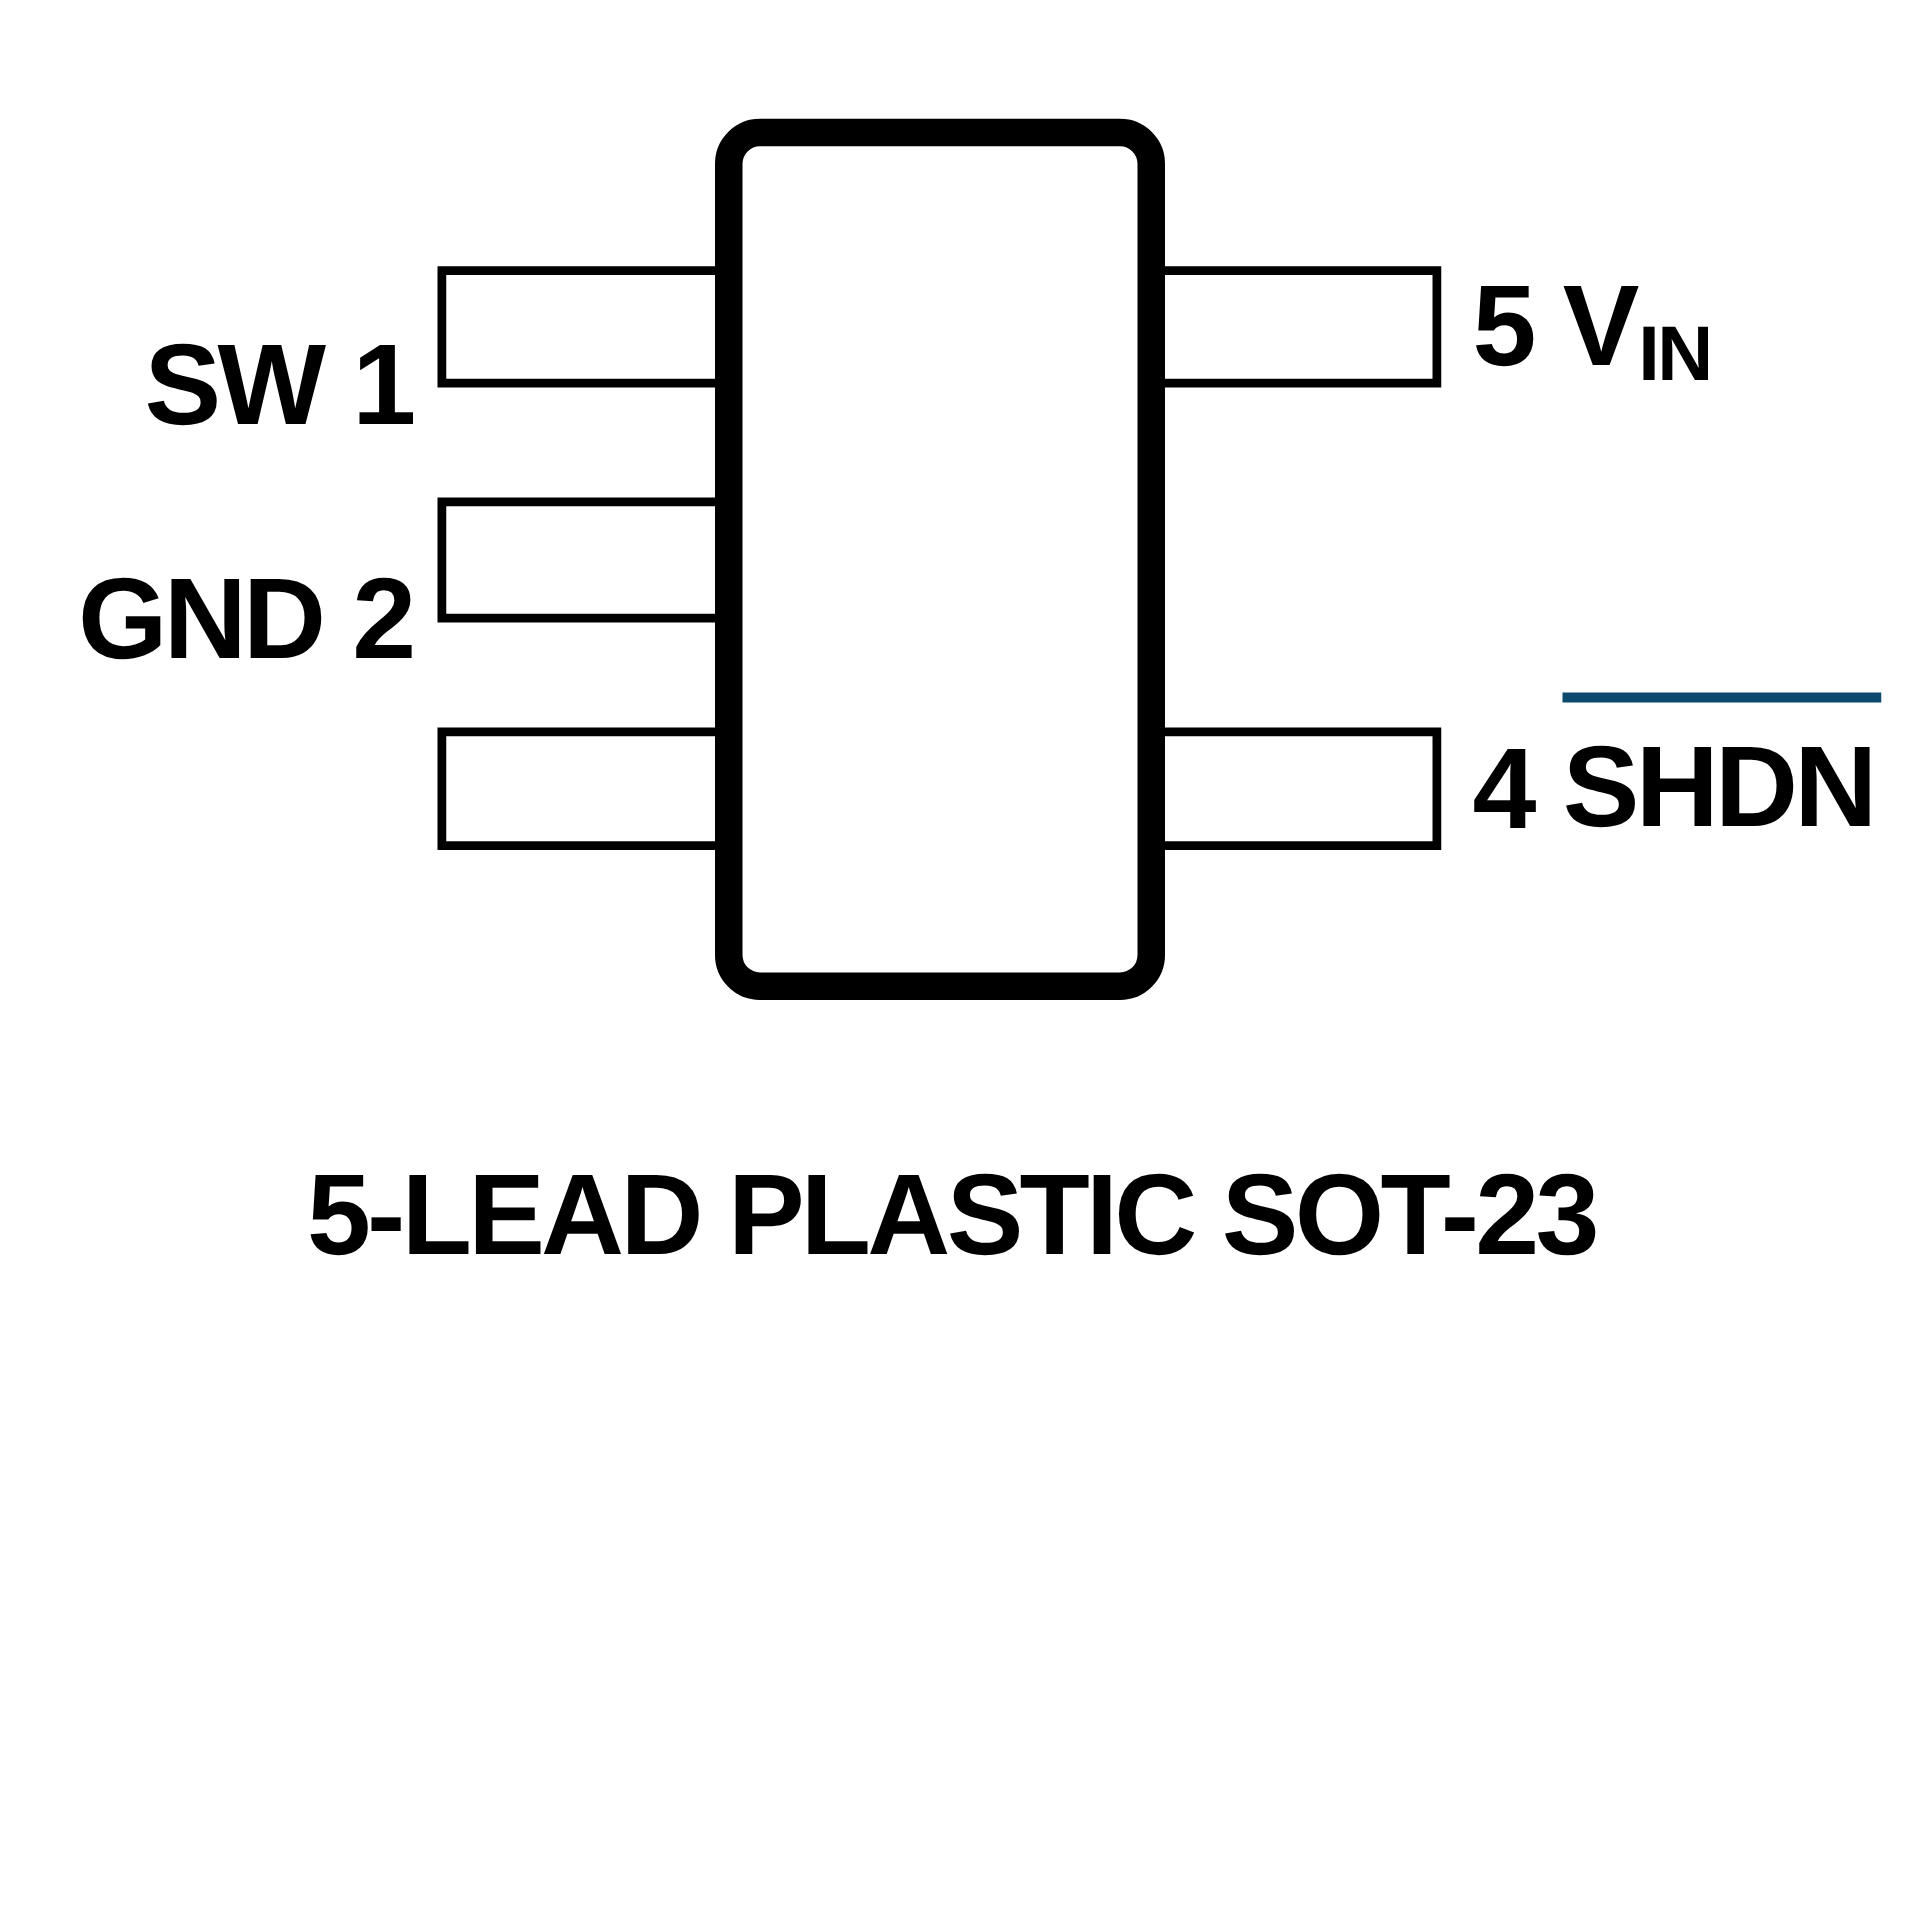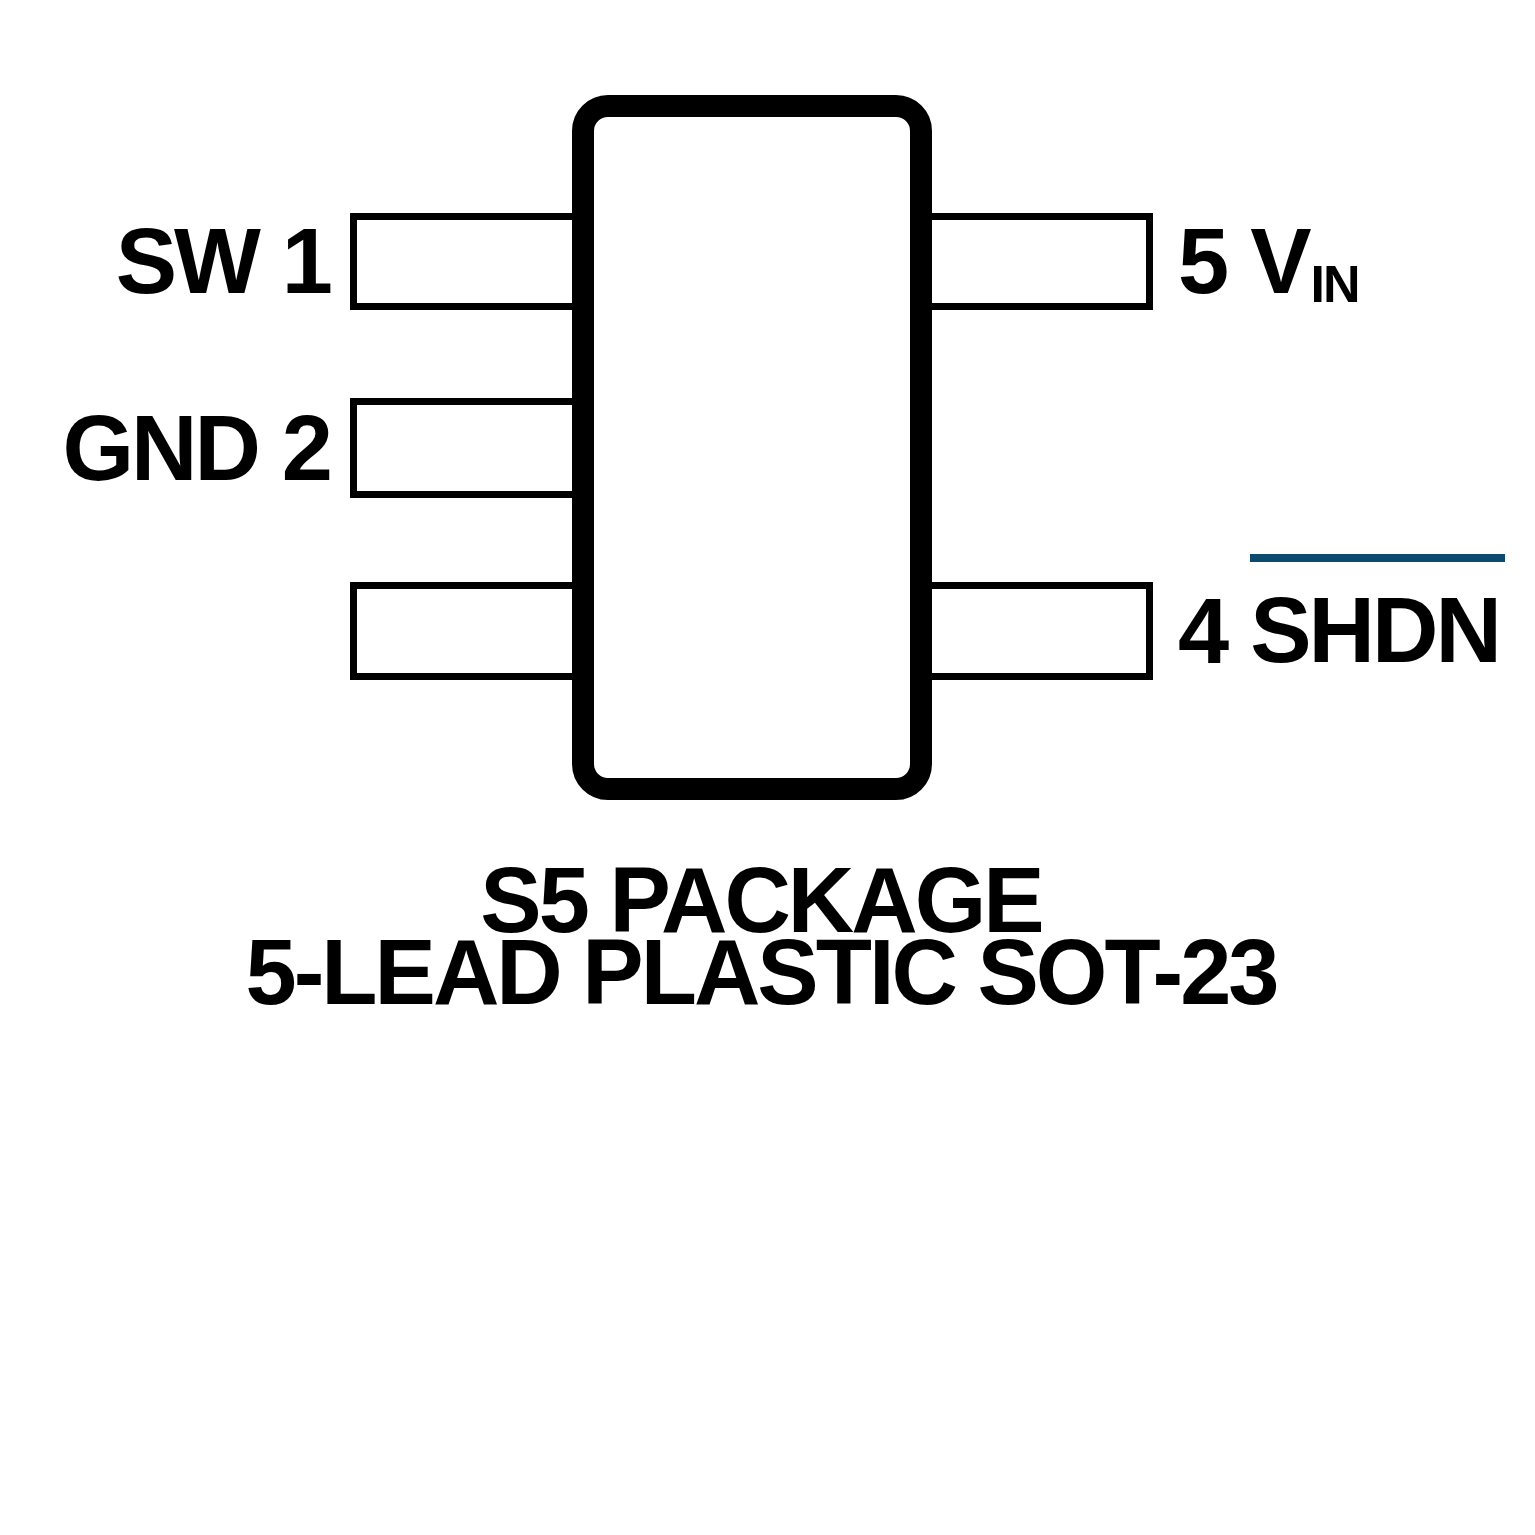--- a/index.html
+++ b/index.html
@@ -53,28 +53,29 @@
     font-size: 92px;
     letter-spacing: -3px;
     color: #000;
     white-space: nowrap;
     z-index: 3;
   }
   .label-left {
     left: 40px;
     width: 290px;
     justify-content: flex-end;
+    margin-top: 47px;
   }
   .label-right {
     left: 1178px;
     justify-content: flex-start;
   }
   .sp { margin-left: 24px; }
   .sub {
-    font-size: 52px;
+    font-size: 62px;
     position: relative;
     top: 22px;
     margin-left: 2px;
     letter-spacing: -2px;
   }
   .overline {
     display: inline-block;
     border-top: 8px solid #0c4a6e;
     padding-top: 16px;
     padding-right: 6px;
@@ -120,16 +121,15 @@
   <div class="label label-right row-1">
     <span>5</span>
     <span class="sp">V</span>
       <span class="sub">IN</span>
   </div>
   <div class="label label-right row-3">
     <span>4</span>
     <span class="sp overline">SHDN</span>
   </div>
 
-  <div class="caption caption-line-1">S5 PACKAGE</div>
   <div class="caption caption-line-2">5-LEAD PLASTIC SOT-23</div>
 
 </div>
 
 </body></html>

